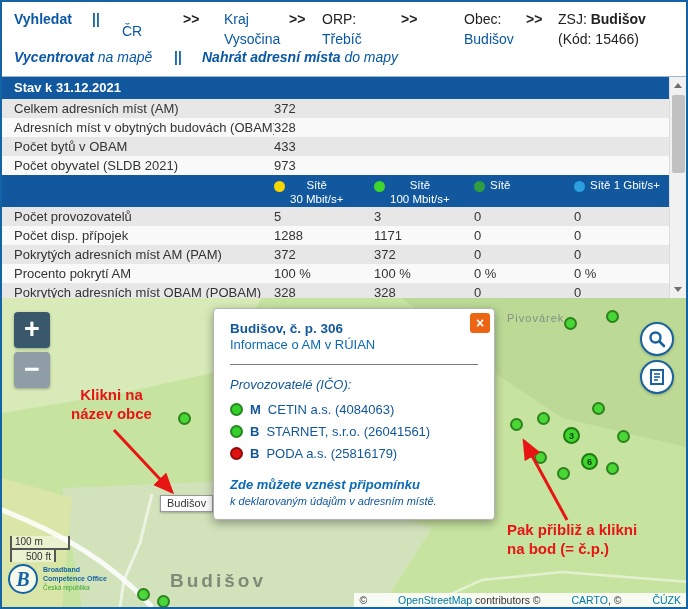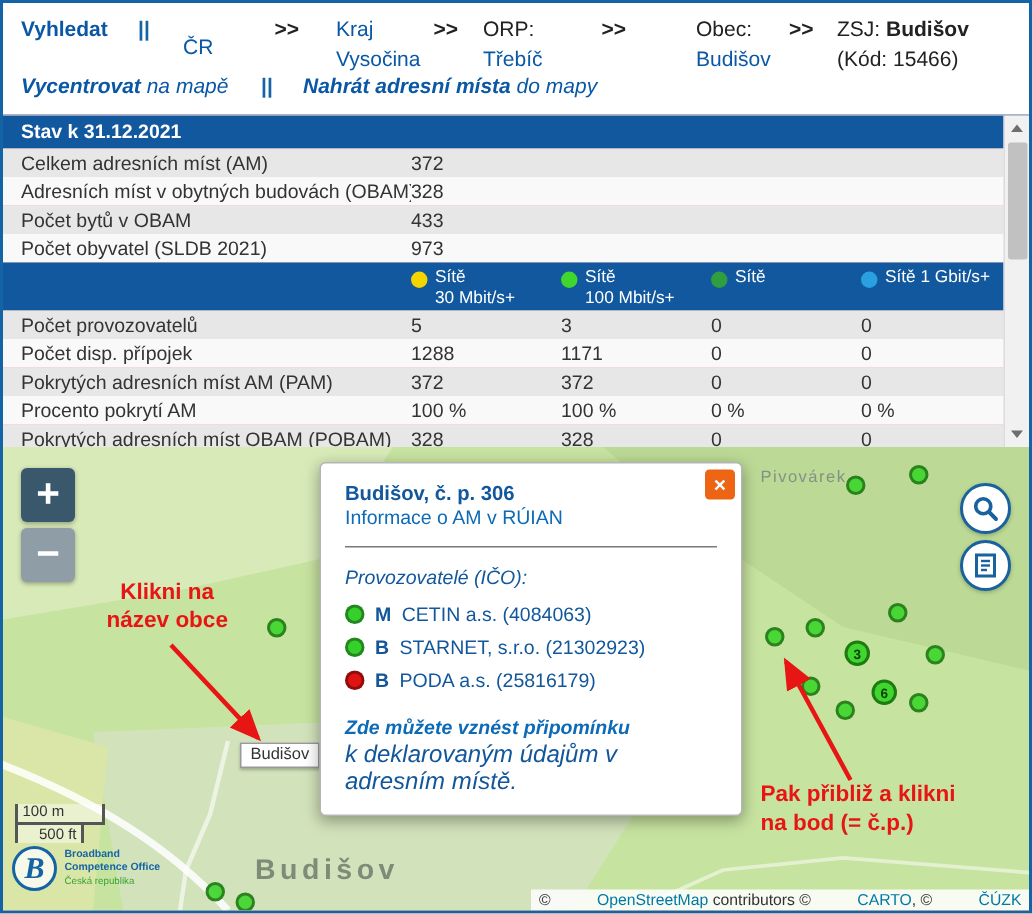--- a/index.html
+++ b/index.html
@@ -21,21 +21,21 @@
   .table { position:relative; height:222px; overflow:hidden; border-top:1px solid #9db9d2; }
   .thead { height:22px; line-height:22px; background:#11589e; color:#fff; font-weight:bold; font-size:13px; padding-left:12px; }
   .trow { display:grid; grid-template-columns:260px 100px 100px 100px 1fr; height:19px; line-height:19px; font-size:13px; color:#333; padding-left:12px; }
   .trow.a { background:#e7e7e7; }
   .trow.b { background:#f9f9f9; }
   .tl { white-space:nowrap; overflow:hidden; }
   .tv { white-space:nowrap; }
   .thead2 { display:grid; grid-template-columns:260px 100px 100px 100px 1fr; height:32px; background:#11589e; color:#fff; padding-left:12px; }
   .sc { display:flex; gap:5px; padding-top:4px; align-items:flex-start; }
   .dot { width:11px; height:11px; border-radius:50%; display:inline-block; margin-top:2px; flex:0 0 auto; }
-  .sct { font-size:11.5px; line-height:1.2; }
+  .sct { font-size:11.5px; line-height:1.2;text-align:center; }
 
   
   .scrollbar { position:absolute; right:0; top:0; width:17px; height:100%; background:#f1f1f1; border-left:1px solid #dcdcdc; }
   .sb-btn { width:17px; height:17px; position:relative; background:#f1f1f1; cursor:pointer; }
   .sb-btn.up::after, .sb-btn.down::after { content:""; position:absolute; left:4px; border-left:4px solid transparent; border-right:4px solid transparent; }
   .sb-btn.up::after { top:6px; border-bottom:5px solid #6e6e6e; }
   .sb-btn.down { position:absolute; bottom:0; }
   .sb-btn.down::after { top:6px; border-top:5px solid #6e6e6e; }
   .sb-thumb { position:absolute; top:18px; left:2px; width:13px; height:78px; background:#c1c1c1; border-radius:2px; cursor:grab; }
 
@@ -59,21 +59,21 @@
   .popup { position:absolute; left:211px; top:10px; width:282px; background:#fff; border:1px solid #b5b5b5; border-radius:4px; box-shadow:0 3px 10px rgba(0,0,0,.35); padding:12px 16px 12px; font-size:13px; }
   .popup-close { position:absolute; top:4px; right:4px; width:20px; height:20px; background:#ec6414; color:#fff; border:none; border-radius:3px; font-size:14px; font-weight:bold; line-height:18px; text-align:center; cursor:pointer; }
   .popup-title { color:#12579b; font-weight:bold; font-size:13.5px; margin-bottom:1px; }
   .popup-info { display:block; color:#0d6ab7; margin-bottom:12px; cursor:pointer; text-decoration:none; }
   .popup hr { border:none; border-top:1px solid #7a7a7a; margin:10px 0 12px; }
   .popup-sub { font-style:italic; color:#12579b; margin-bottom:10px; }
   .prov { display:flex; align-items:center; gap:7px; margin-bottom:7px; color:#12579b; }
   .pdot { width:13px; height:13px; border-radius:50%; border:2px solid rgba(0,0,0,.35); flex:0 0 auto; }
   .pfx { font-weight:bold; }
   .popup-comment { display:block; color:#0d6ab7; font-weight:bold; font-style:italic; margin-top:16px; cursor:pointer; text-decoration:none; }
-  .popup-comment2 { color:#12579b; font-style:italic; font-size:16px; margin-top:3px; }
+  .popup-comment2 { color:#12579b; font-style:italic; font-size:11px; margin-top:3px; }
 
   
   .zoom-btn { position:absolute; left:12px; width:36px; height:36px; border-radius:4px; color:#fff; font-size:27px; font-weight:bold; text-align:center; line-height:34px; cursor:pointer; box-shadow:0 1px 3px rgba(0,0,0,.3); }
   .zoom-in { top:14px; background:#39586c; }
   .zoom-out { top:54px; background:#8f9ea6; }
   .circle-btn { position:absolute; left:638px; width:34px; height:34px; border-radius:50%; background:#fff; border:2px solid #19629e; cursor:pointer; display:flex; align-items:center; justify-content:center; box-shadow:0 1px 3px rgba(0,0,0,.25); }
 
   
   .scale { position:absolute; left:8px; top:238px; font-size:10px; color:#333; }
   .scale-m { width:60px; border:2px solid #555; border-top:none; padding:0 3px 1px; background:rgba(255,255,255,.45); }
@@ -242,21 +242,21 @@
       <hr>
       <div class="popup-sub">Provozovatelé (IČO):</div>
       <div class="prov">
           <span class="pdot" style="background: rgb(53, 208, 43);"></span>
           <span class="pfx">M</span>
           <span>CETIN a.s. (4084063)</span>
         </div>
       <div class="prov">
           <span class="pdot" style="background: rgb(53, 208, 43);"></span>
           <span class="pfx">B</span>
-          <span>STARNET, s.r.o. (21302923)</span>
+          <span>STARNET, s.r.o. (26041561)</span>
         </div>
       <div class="prov">
           <span class="pdot" style="background: rgb(224, 18, 18);"></span>
           <span class="pfx">B</span>
           <span>PODA a.s. (25816179)</span>
         </div>
       <a class="popup-comment">Zde můžete vznést připomínku</a>
       <div class="popup-comment2">k deklarovaným údajům v adresním místě.</div>
     </div>
 

